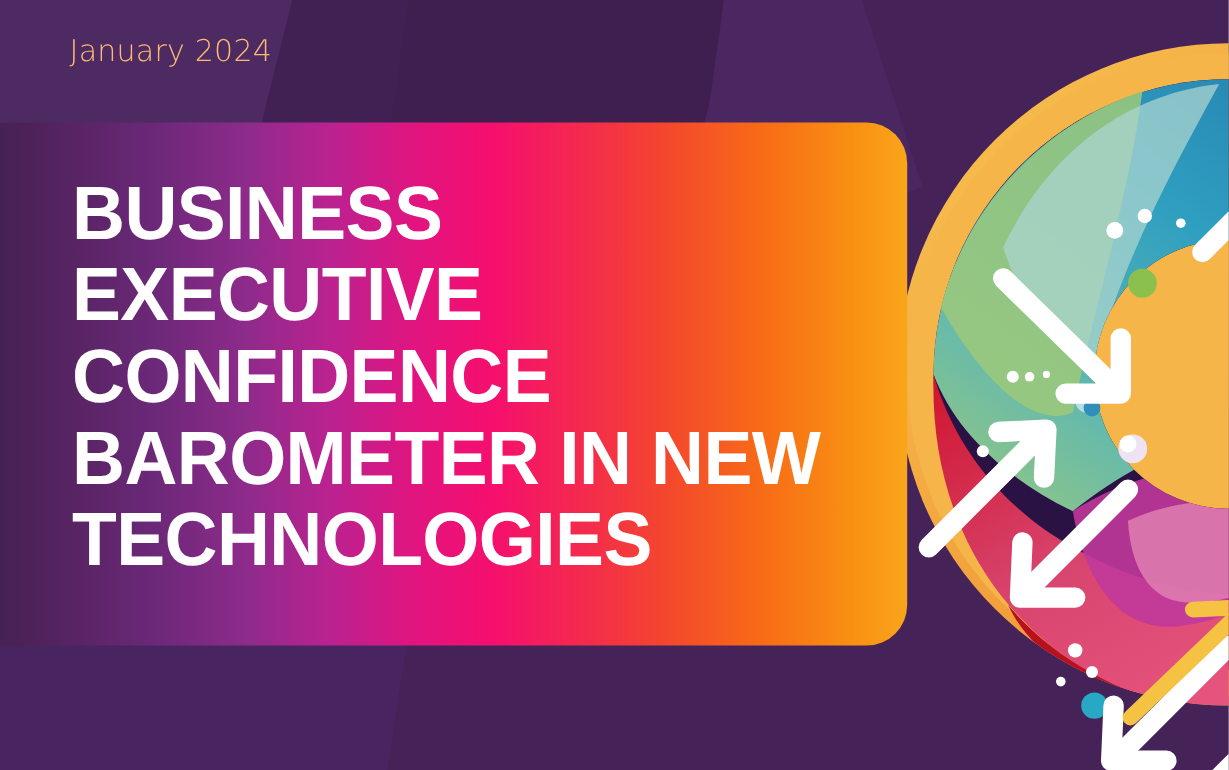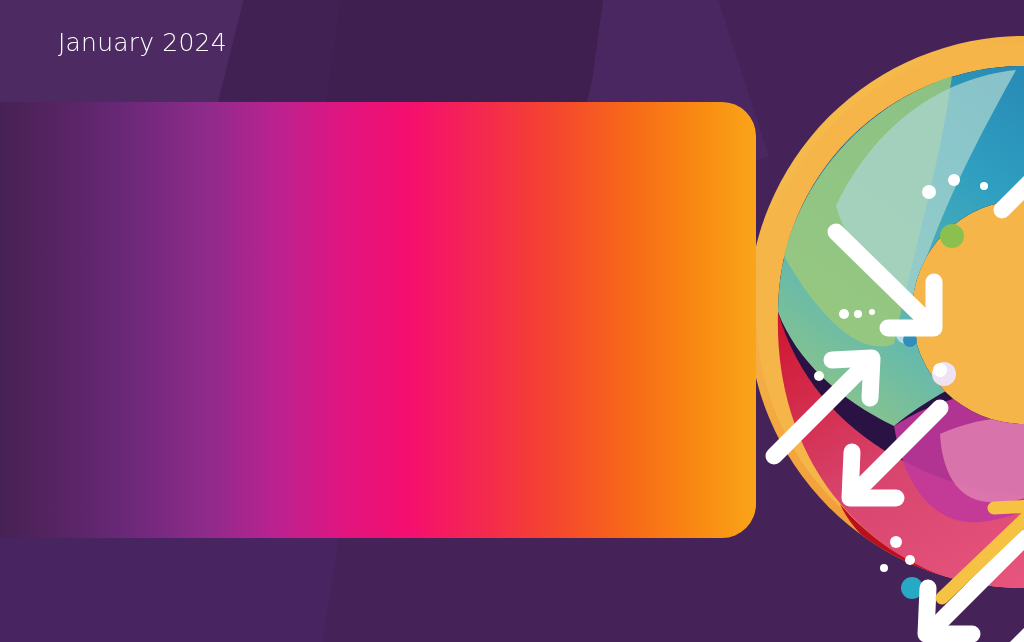--- a/index.html
+++ b/index.html
@@ -82,21 +82,21 @@
 
   
   #date-label {
     position:absolute;
     left:58px; top:28px;
     z-index:6;
     font-family:"DejaVu Sans", sans-serif;
     font-size:25px;
     font-weight:300;
     letter-spacing:0.2px;
-    color:#ffffff;
+    color:#fdba74;
     white-space:nowrap;
   }
   #headline {
     position:absolute;
     left:60px; top:144px;
     z-index:6;
     width:700px;
   }
   #headline .hl-line {
     display:block;
@@ -246,14 +246,21 @@
         <path d="M198,642 L288,556"></path>
         <path d="M250,552 L292,550 L290,590"></path>
       </g>
     </svg>
   </div>
 
   <div id="banner"></div>
 
   <div id="date-label">January 2024</div>
 
+  <div id="headline">
+    <span class="hl-line">BUSINESS</span>
+    <span class="hl-line">EXECUTIVE</span>
+    <span class="hl-line">CONFIDENCE</span>
+    <span class="hl-line">BAROMETER IN NEW</span>
+    <span class="hl-line">TECHNOLOGIES</span>
+  </div>
 
 </div>
 
 </body></html>

